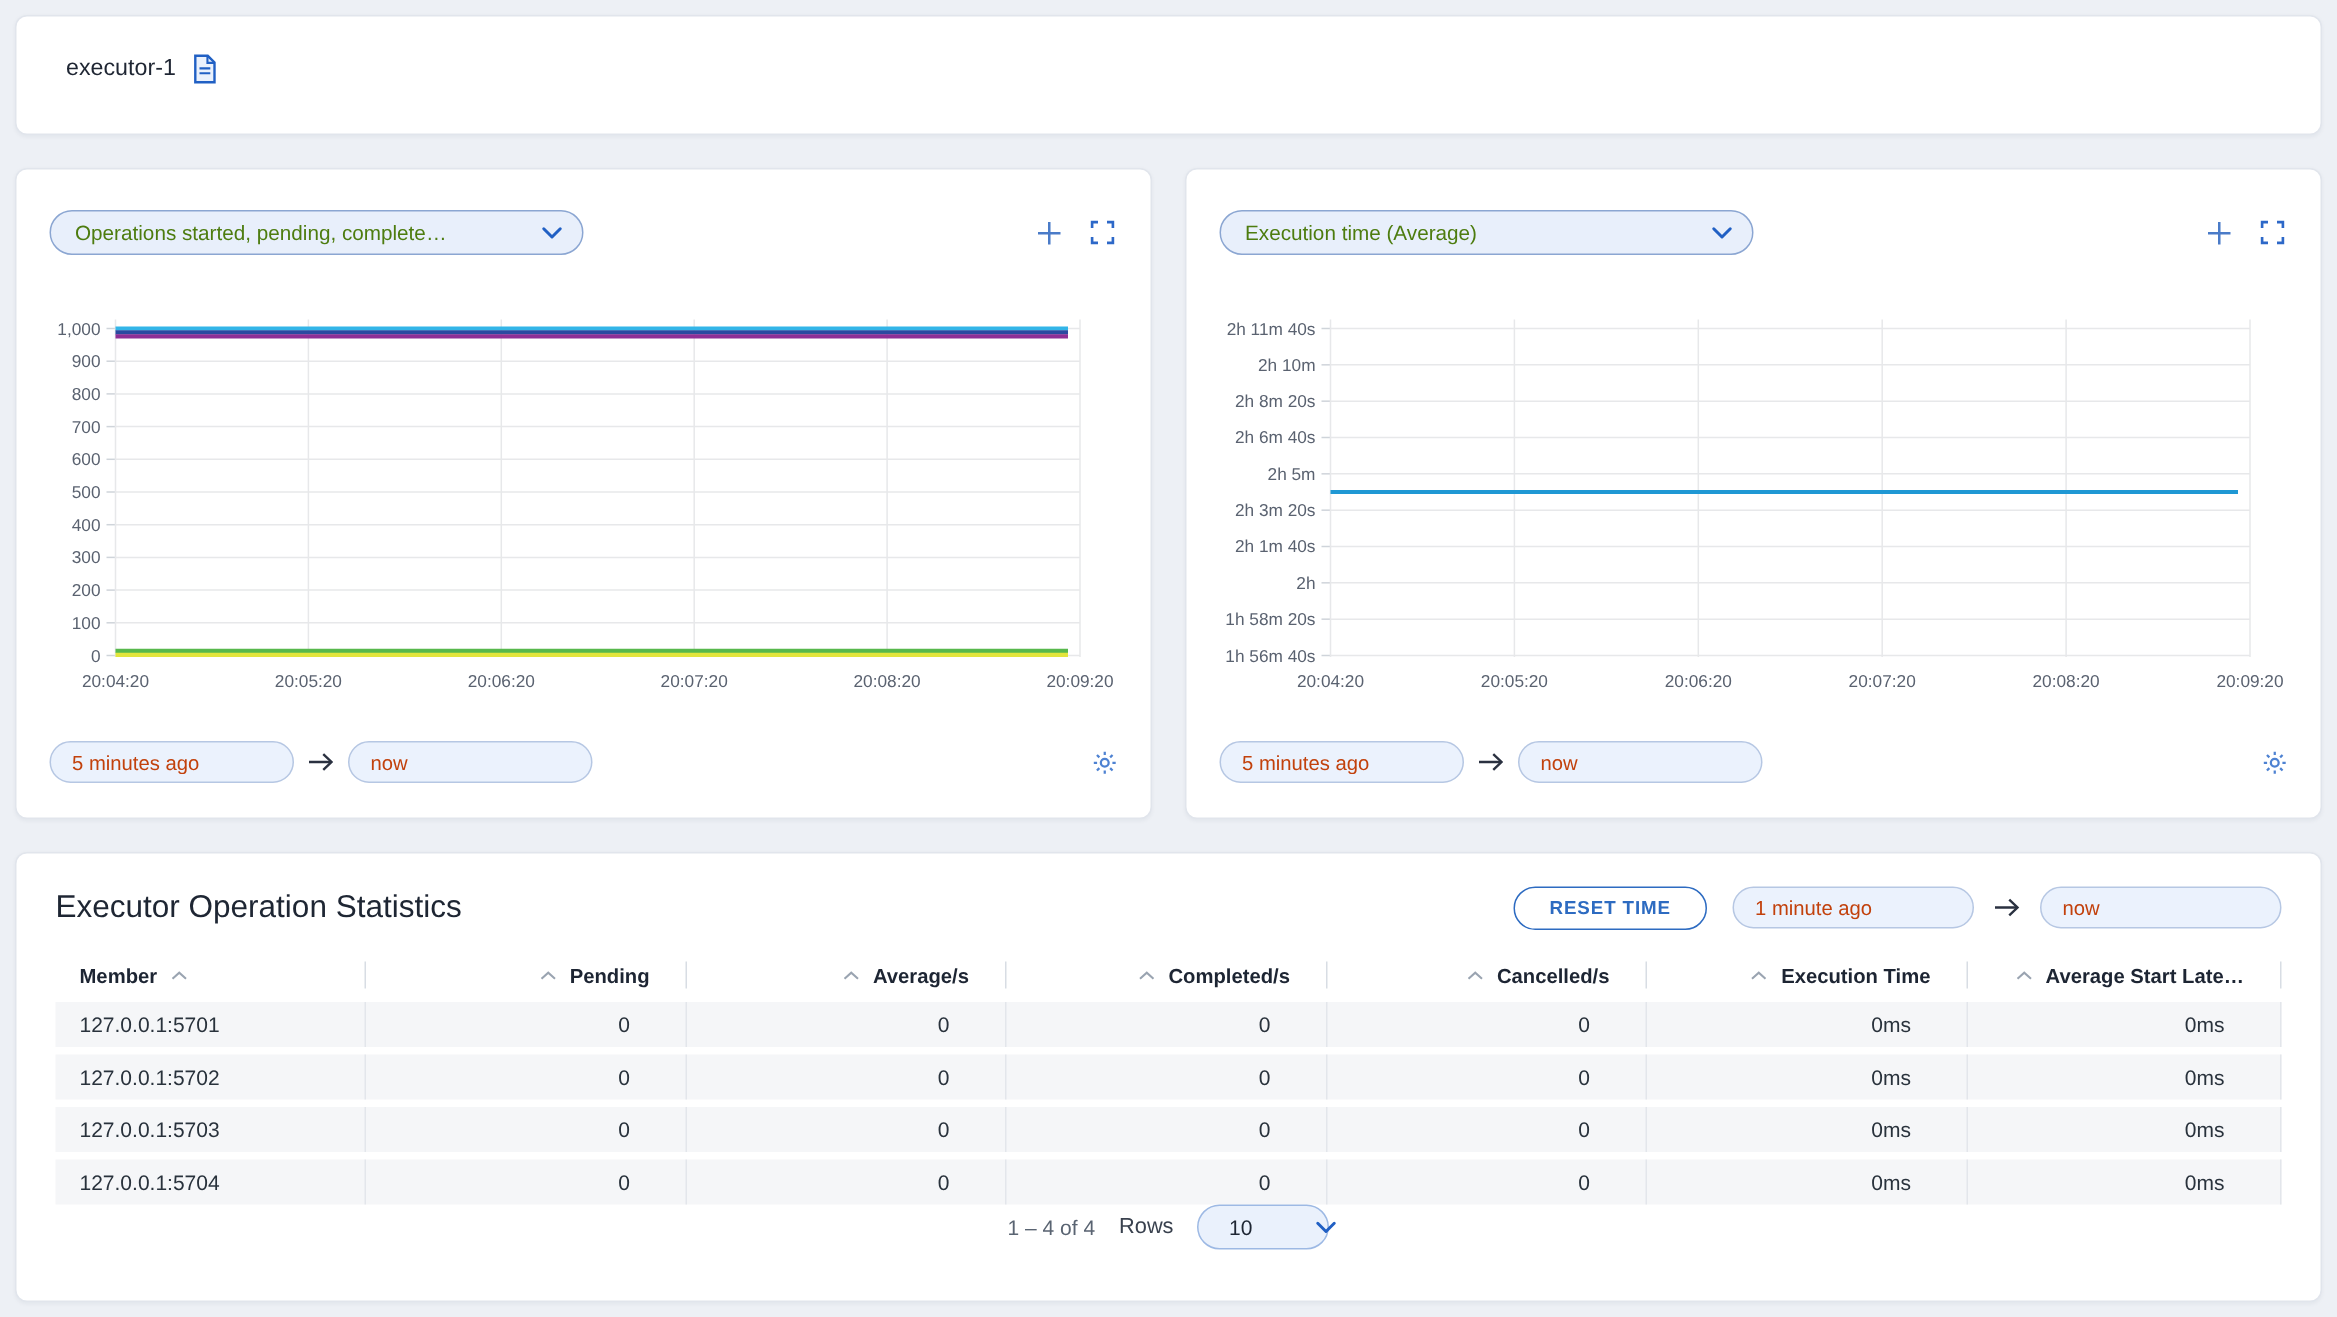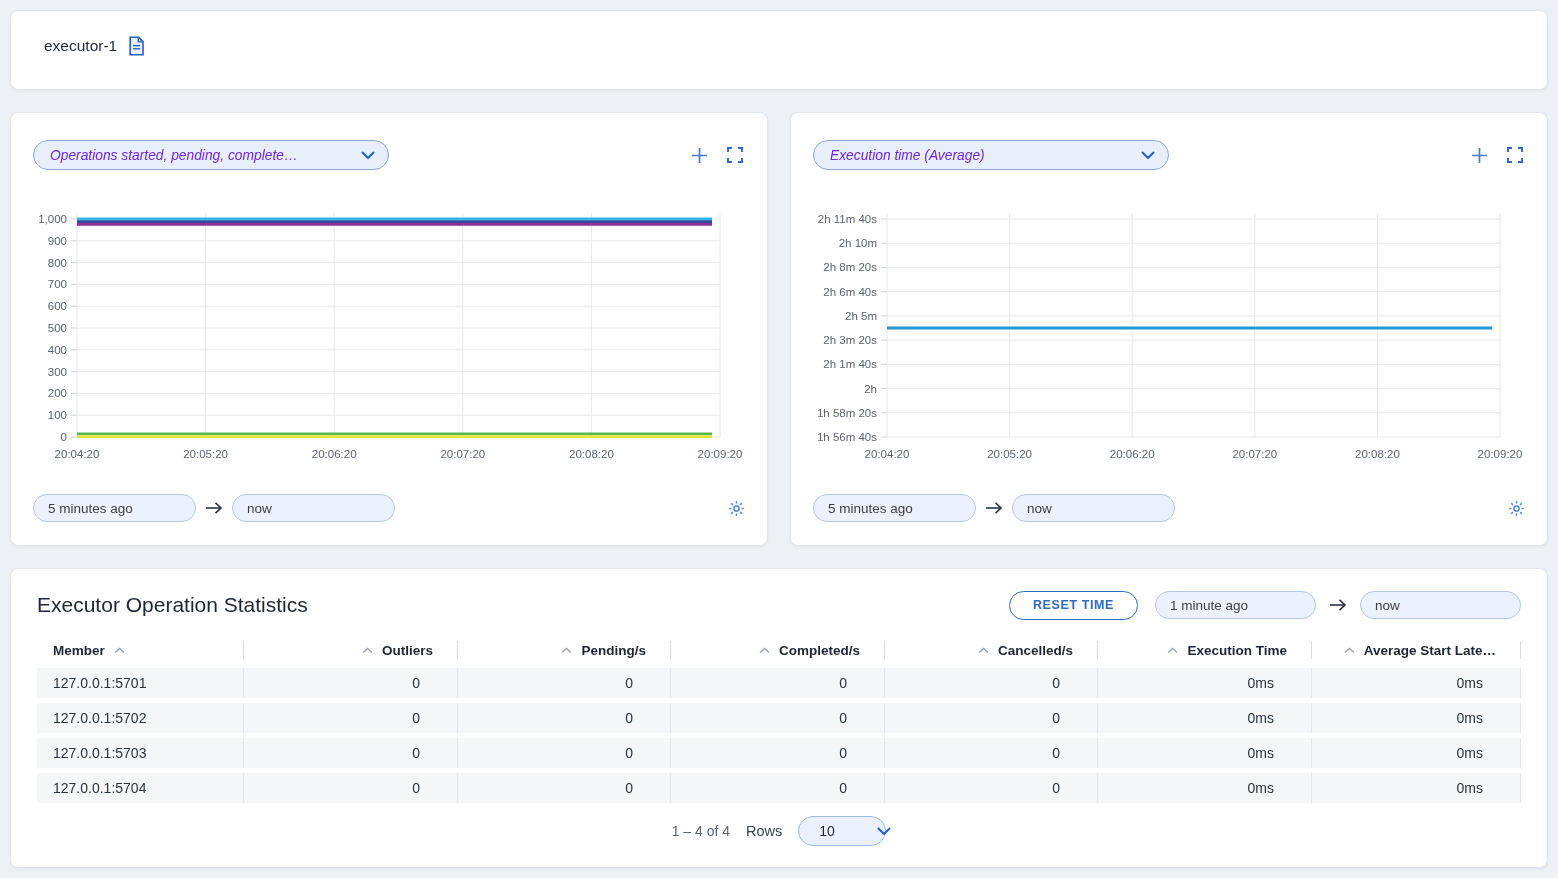--- a/index.html
+++ b/index.html
@@ -24,33 +24,33 @@
   #panel-ops  { left:10px;  top:112px; width:758px; height:434px; }
   #panel-exec { left:790px; top:112px; width:758px; height:434px; }
   .panel-head {
     position:absolute; left:22px; right:22px; top:27px; height:30px;
     display:flex; align-items:center; justify-content:space-between;
   }
   .metric-select {
     display:flex; align-items:center; justify-content:space-between;
     width:356px; height:30px; cursor:pointer;
     border:1px solid #8ba6d2; border-radius:15px; background:#e8effb;
-    padding:0 13px 0 16px; font-size:13.8px; color:#6d28d9;font-style:italic;
+    padding:0 13px 0 16px; font-size:13.8px; color:#4d7c0f;
   }
   .panel-actions { display:flex; align-items:center; gap:19px; margin-right:2px; }
   .icon-btn { display:flex; align-items:center; justify-content:center; cursor:pointer; }
   .chart-wrap { position:absolute; left:22px; top:93px; width:714px; height:262px; }
   .time-row {
     position:absolute; left:22px; right:22px; top:381px; height:28px;
     display:flex; align-items:center;
   }
   .time-input {
     height:28px; width:163px;
     border:1px solid #b6c7e3; border-radius:14px; background:#ebf2fd;
-    padding:0 14px; font-size:13.5px; color:#404040;
+    padding:0 14px; font-size:13.5px; color:#c2410c;
     font-family:"Liberation Sans", sans-serif; outline:none;
   }
   .arrow-icon { margin:0 9px; display:flex; align-items:center; }
   .gear-btn { margin-left:auto; cursor:pointer; display:flex; align-items:center; }
   
   #table-card { left:10px; top:568px; width:1538px; height:300px; padding:0 26px; }
   .table-head-row {
     display:flex; align-items:center; justify-content:space-between; margin-top:21px; height:30px;
   }
   .table-title { font-size:21px; color:#1e2633; }
@@ -73,21 +73,21 @@
     height:18px; padding-right:24px; border-right:1px solid #d8dde4; cursor:pointer;
   }
   .hcell.left { justify-content:flex-start; padding-left:16px; flex-direction:row; }
   .grid-row { height:30px; margin-top:5px; background:#f5f6f8; font-size:14px; color:#29323c; }
   .cell {
     height:30px; display:flex; align-items:center; justify-content:flex-end;
     padding-right:37px; border-right:1px solid #e3e6eb;
   }
   .cell.left { justify-content:flex-start; padding-left:16px; }
   .table-footer {
-    display:flex; align-items:center; justify-content:center; gap:16px; margin-top:13px;
+    display:flex; align-items:center; justify-content:center; gap:16px; 
   }
   .range-text { font-size:14px; color:#5a6472; }
   .rows-label { font-size:14.5px; color:#39414e; }
   .rows-select {
     display:flex; align-items:center; justify-content:space-between;
     width:88px; height:30px; cursor:pointer;
     border:1px solid #9db9e4; border-radius:15px; background:#eaf1fc;
     padding:0 13px 0 20px; font-size:14px; color:#1e2633;gap:42px;
   }
   .axis-label { font-size:11.5px; fill:#5a6270; }
@@ -322,29 +322,29 @@
             <path d="M1 5.5 L5.5 1.5 L10 5.5" stroke="#9aa4b1" stroke-width="1.4"></path>
           </svg>
         </span>
       </div>
       <div class="hcell">
         <span style="display: flex;">
           <svg width="11" height="7" viewBox="0 0 11 7" fill="none">
             <path d="M1 5.5 L5.5 1.5 L10 5.5" stroke="#9aa4b1" stroke-width="1.4"></path>
           </svg>
         </span>
-        <span>Outliers</span>
-      </div>
-      <div class="hcell">
-        <span style="display: flex;">
-          <svg width="11" height="7" viewBox="0 0 11 7" fill="none">
-            <path d="M1 5.5 L5.5 1.5 L10 5.5" stroke="#9aa4b1" stroke-width="1.4"></path>
-          </svg>
-        </span>
-        <span>Pending/s</span>
+        <span>Pending</span>
+      </div>
+      <div class="hcell">
+        <span style="display: flex;">
+          <svg width="11" height="7" viewBox="0 0 11 7" fill="none">
+            <path d="M1 5.5 L5.5 1.5 L10 5.5" stroke="#9aa4b1" stroke-width="1.4"></path>
+          </svg>
+        </span>
+        <span>Average/s</span>
       </div>
       <div class="hcell">
         <span style="display: flex;">
           <svg width="11" height="7" viewBox="0 0 11 7" fill="none">
             <path d="M1 5.5 L5.5 1.5 L10 5.5" stroke="#9aa4b1" stroke-width="1.4"></path>
           </svg>
         </span>
         <span>Completed/s</span>
       </div>
       <div class="hcell">

